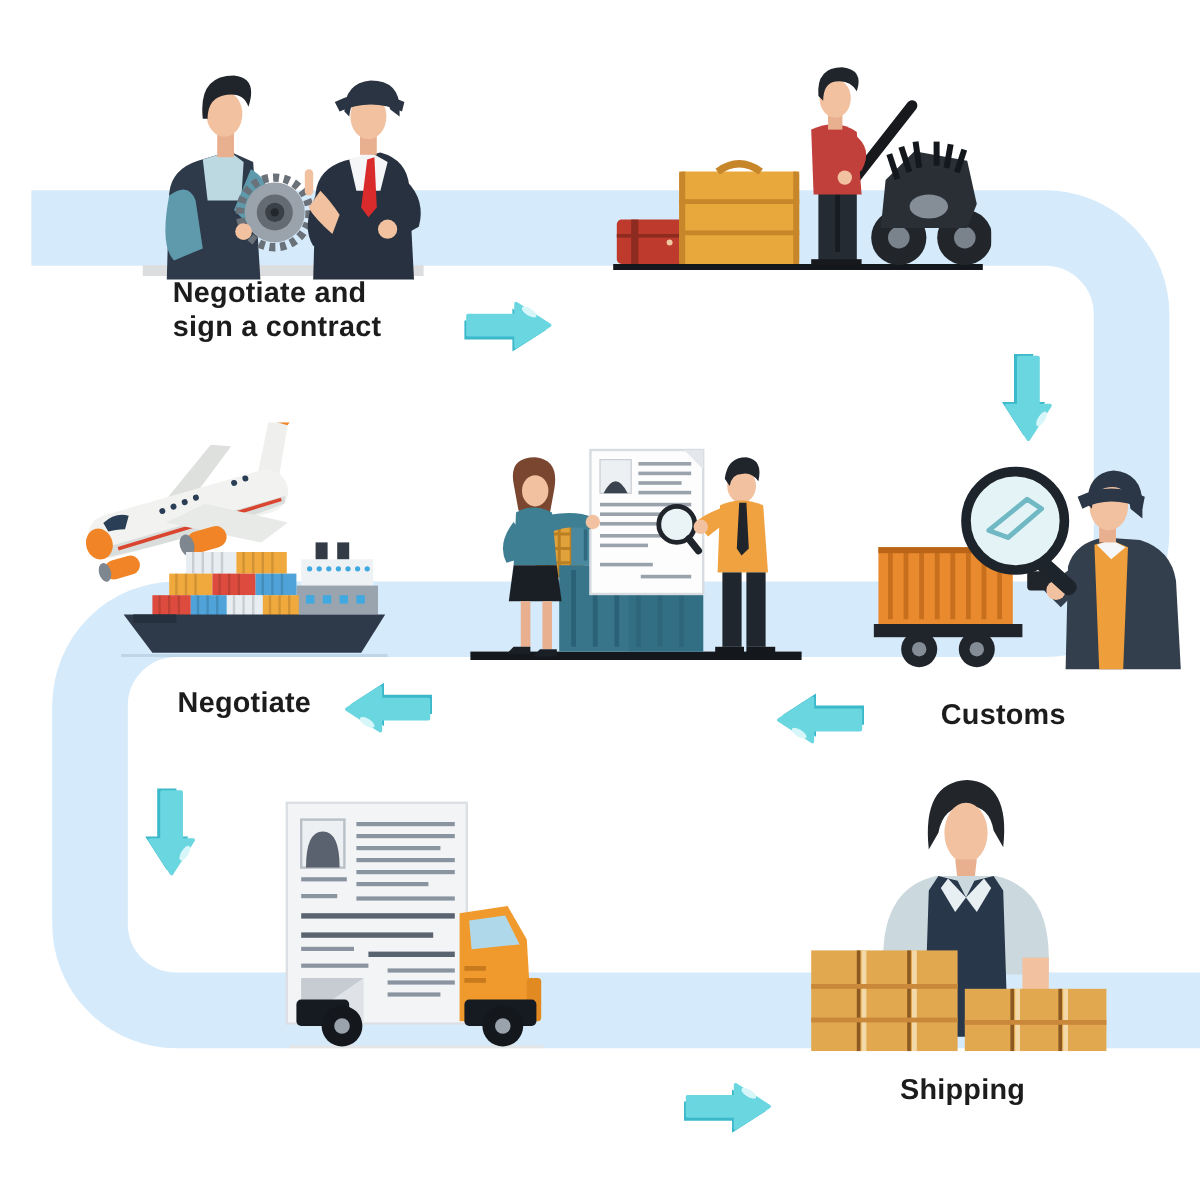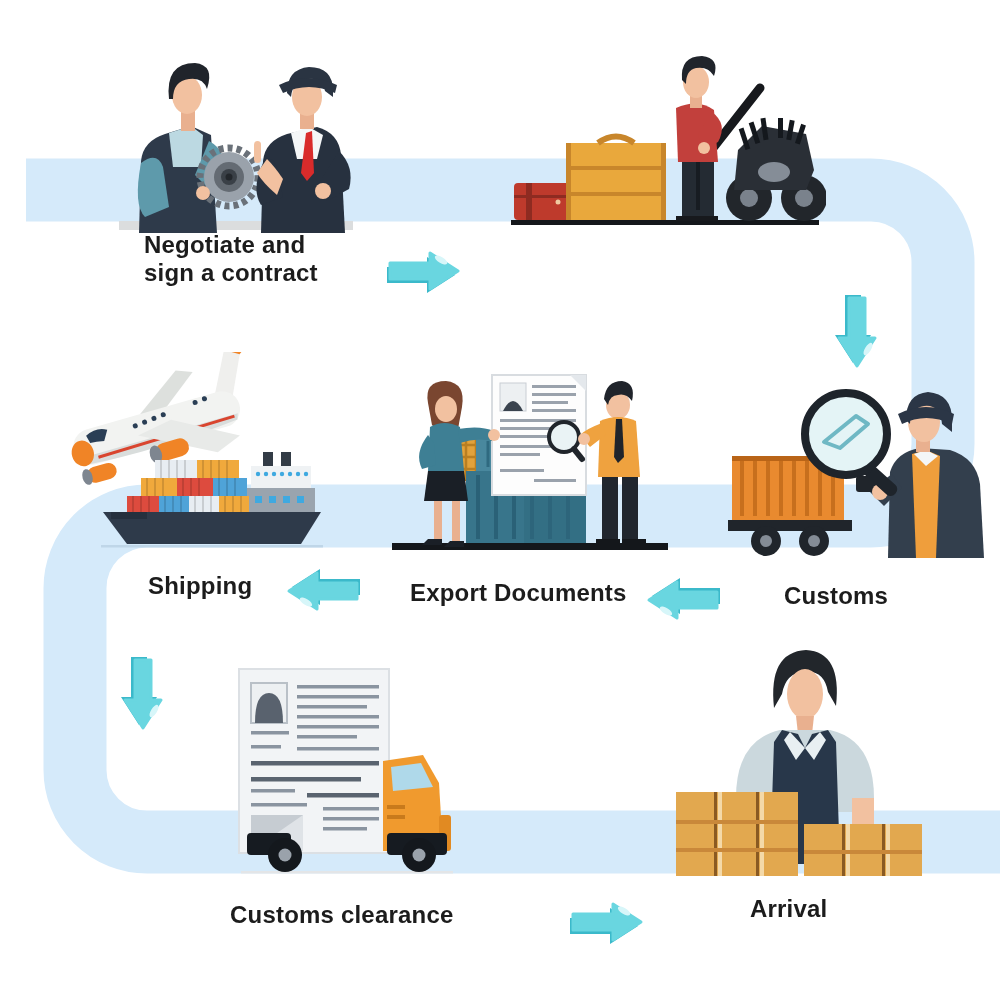--- a/index.html
+++ b/index.html
@@ -427,18 +427,16 @@
   <svg class="abs" style="left:77px;top:671px;transform:rotate(90deg)" width="80" height="46">
       <use href="#arr"></use>
     </svg>
   <svg class="abs" style="left:541px;top:899px" width="80" height="46">
       <use href="#arr"></use>
     </svg>
 
   <div class="label" style="left:118px;top:231px">Negotiate and
 sign a contract</div>
   <div class="label" style="left:758px;top:582px">Customs</div>
-  <div class="label" style="left:384px;top:579px">Export Documents</div>
-  <div class="label" style="left:122px;top:572px">Shipping</div>
-  <div class="label" style="left:204px;top:901px">Customs clearance</div>
-  <div class="label" style="left:724px;top:895px">Arrival</div>
+  <div class="label" style="left:122px;top:572px">Negotiate</div>
+  <div class="label" style="left:724px;top:895px">Shipping</div>
 
 </div>
 
 </body></html>

